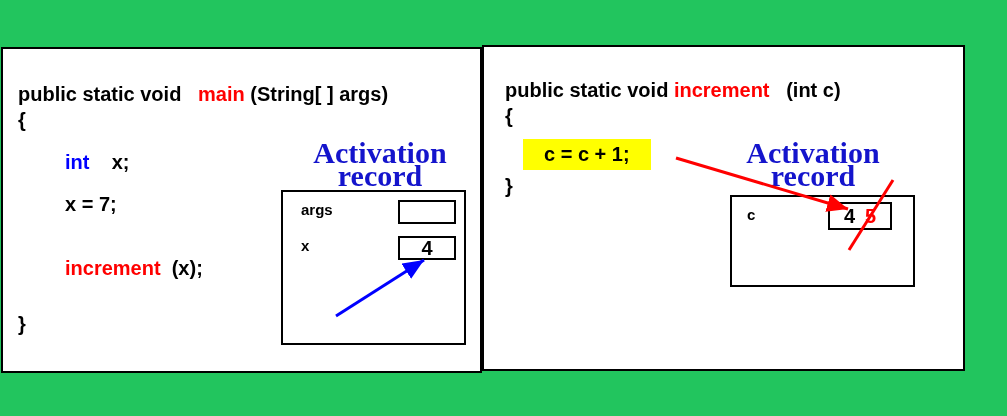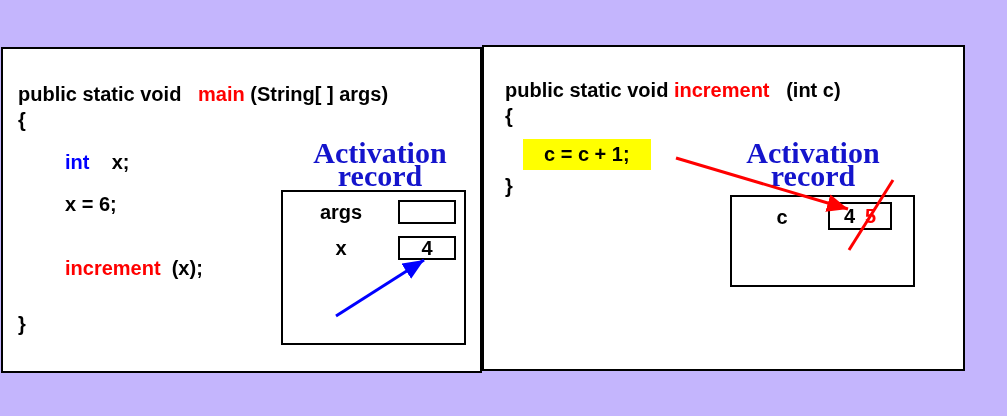--- a/index.html
+++ b/index.html
@@ -1,35 +1,35 @@
 <!DOCTYPE html>
 <html><head>
 <meta charset="utf-8">
 <style>
   * { margin:0; padding:0; box-sizing:border-box; }
   html,body { background:#ffffff; }
   .canvas {
-    position:relative; width:1007px; height:416px; background:#c4b5fd;
+    position:relative; width:1007px; height:416px; background:#22c55e;
     font-family:"Liberation Sans", sans-serif; overflow:hidden;
   }
   .panel { position:absolute; border:2px solid #000; background:#fff; }
   .panel-left  { left:1px;   top:47px; width:481px; height:326px; }
   .panel-right { left:482px; top:45px; width:483px; height:326px; }
 
   .code { position:absolute; font-size:20px; font-weight:bold; color:#000; white-space:pre; line-height:24px; }
   .code span { white-space:pre; }
   .kw-red  { color:#ff0000; }
   .kw-blue { color:#0000ff; }
 
   .act-title {
     position:absolute; font-family:"Liberation Serif", serif; font-weight:bold;
     font-size:30px; line-height:23px; color:#1414cc; text-align:center; width:200px;
   }
   .record-box { position:absolute; border:2px solid #000; background:#fff; }
-  .cell-label { position:absolute; font-size:20px; font-weight:bold; color:#000; text-align:center; }
+  .cell-label { position:absolute; font-size:15px; font-weight:bold; color:#000; text-align:left; }
   .value-box {
     position:absolute; border:2px solid #000; background:#fff;
     display:flex; align-items:center; justify-content:center;
     font-size:20px; font-weight:bold; color:#000; gap:10px;
   }
   .value-new { color:#ff0000; }
 
   .not-affected { position:absolute; font-size:28px; font-weight:bold; color:#1414cc; z-index:3; white-space:pre; }
   .hl { position:absolute; background:#ffff00; font-size:20px; font-weight:bold; color:#000; padding:4px 21px; white-space:pre; }
 
@@ -41,21 +41,21 @@
 <div class="canvas">
 
   <div class="panel panel-left">
 
     <div class="code" style="left:15px; top:33px;"><span>public static void   </span><span class="kw-red">main</span><span> (String[ ] args)</span></div>
 
     <div class="code" style="left:15px; top:59px;">{</div>
 
     <div class="code" style="left:62px; top:101px;"><span class="kw-blue">int</span><span>    x;</span></div>
 
-    <div class="code" style="left:62px; top:143px;">x = 6;</div>
+    <div class="code" style="left:62px; top:143px;">x = 7;</div>
 
     <div class="code" style="left:62px; top:207px;"><span class="kw-red">increment</span><span>  (x);</span></div>
 
     <div class="code" style="left:15px; top:263px;">}</div>
 
     <div class="act-title" style="left:277px; top:92px;">
       <div>Activation</div>
       <div>record</div>
     </div>
 

